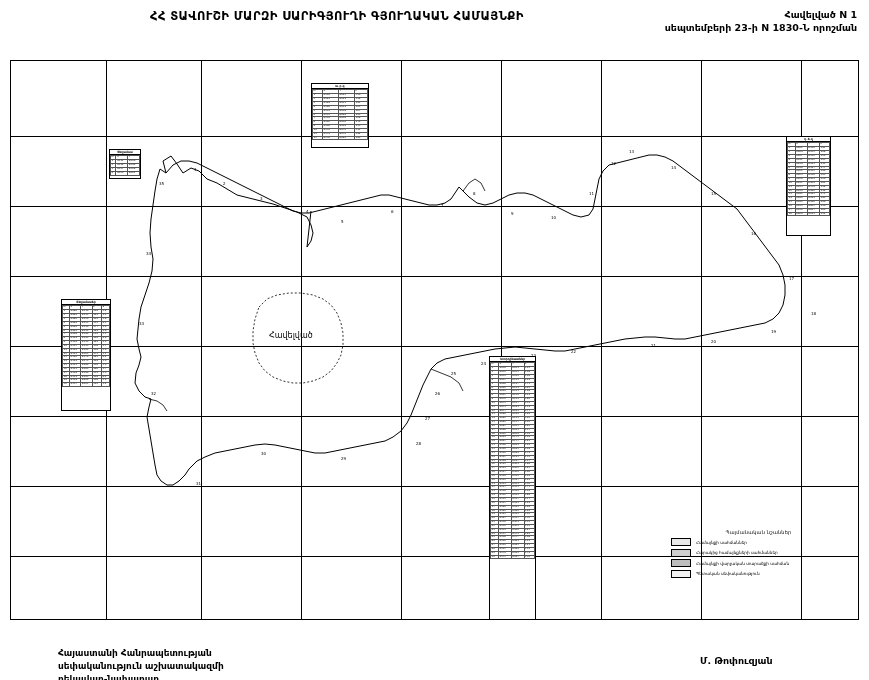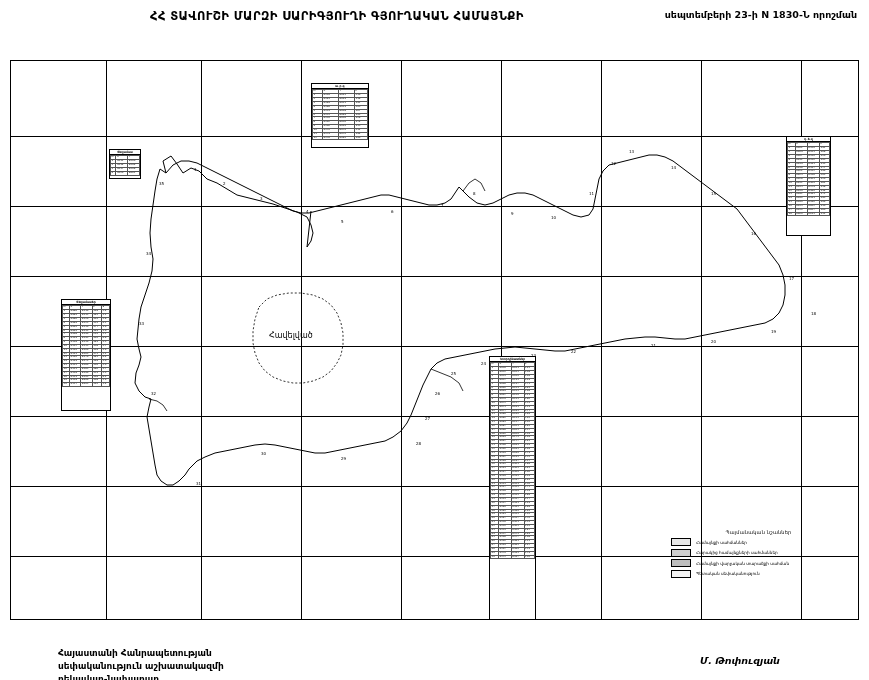--- a/index.html
+++ b/index.html
@@ -159,31 +159,31 @@
     line-height: 13px;
     color: #000;
   }
   .footer-right {
     position: absolute;
     left: 700px;
     top: 655px;
     font-weight: bold;
     font-size: 9.5px;
     color: #000;
-    font-style: italic;
   }
 </style>
 </head>
 <body>
 
 <div class="header-title">
   <div>ՀՀ ՏԱՎՈՒՇԻ ՄԱՐԶԻ ՍԱՐԻԳՅՈՒՂԻ ԳՅՈՒՂԱԿԱՆ ՀԱՄԱՅՆՔԻ</div>
 </div>
 
 <div class="header-right">
+  <div>Հավելված N 1</div>
   <div>սեպտեմբերի 23-ի N  1830-Ն որոշման</div>
 </div>
 
 <div class="map-frame">
 
   <div class="grid-v" style="left:95px"></div>
   <div class="grid-v" style="left:190px"></div>
   <div class="grid-v" style="left:290px"></div>
   <div class="grid-v" style="left:390px"></div>
   <div class="grid-v" style="left:490px"></div>

